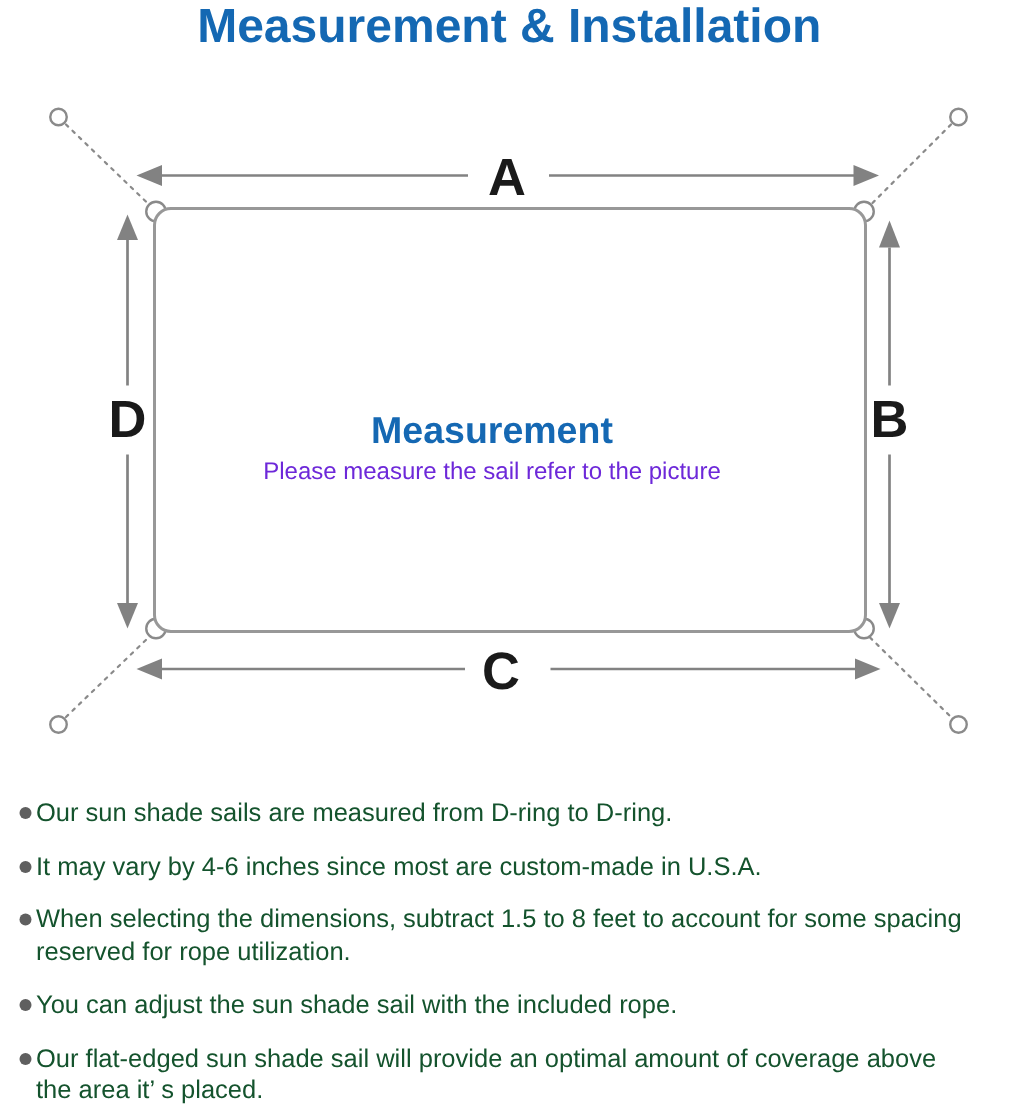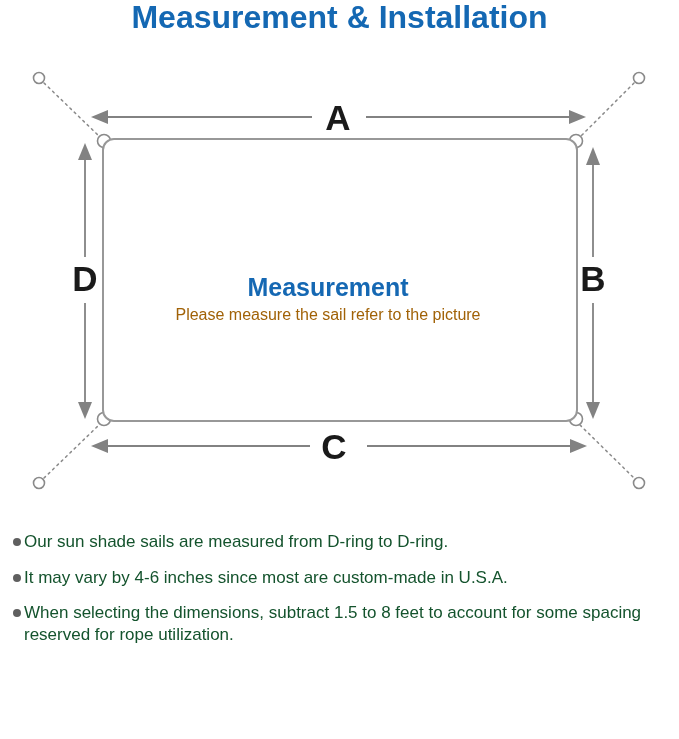--- a/index.html
+++ b/index.html
@@ -4,21 +4,21 @@
 <style>
   html,body{margin:0;padding:0;background:#fff;}
   .page{position:relative;width:679px;height:739px;background:#ffffff;overflow:hidden;
         font-family:"Liberation Sans",sans-serif;}
   .title{position:absolute;top:-2px;left:0;width:679px;margin:0;text-align:center;
          font-size:32px;line-height:38px;font-weight:700;color:#1468b3;letter-spacing:0px;}
   .diagram{position:absolute;top:0;left:0;width:679px;height:520px;}
   .diagram svg{position:absolute;top:0;left:0;}
   .center-text{position:absolute;left:91px;top:246px;width:474px;text-align:center;margin-top:26px;}
   .center-title{font-size:25px;line-height:30px;font-weight:700;color:#1568b3;}
-  .center-sub{font-size:16px;line-height:22px;margin-top:2px;color:#a16207;}
+  .center-sub{font-size:16px;line-height:22px;margin-top:2px;color:#6d28d9;}
   .dim-letter{font-family:"Liberation Sans",sans-serif;font-size:35px;font-weight:700;fill:#1a1a1a;}
   .arrow-line{stroke:#828282;stroke-width:1.8;}
   .arrow-head{fill:#828282;}
   .rope{stroke:#8a8a8a;stroke-width:1.5;stroke-dasharray:2 4;stroke-linecap:round;fill:none;}
   .anchor{fill:#ffffff;stroke:#8a8a8a;stroke-width:1.6;}
   .dring{fill:#ffffff;stroke:#8a8a8a;stroke-width:1.6;}
   .sail{fill:#ffffff;stroke:#989898;stroke-width:2;}
   .bullets{position:absolute;top:531px;left:0;width:679px;margin:0;padding:0;list-style:none;}
   .bullets li{position:relative;padding-left:24px;margin-bottom:14px;
               font-size:17px;line-height:21.5px;color:#14532d;}
@@ -99,15 +99,24 @@
     </li>
     <li>
       <span class="dot"></span>
       <span class="txt">It may vary by 4-6 inches since most are custom-made in U.S.A.</span>
     </li>
     <li>
       <span class="dot"></span>
       <span class="txt">When selecting the dimensions, subtract 1.5 to 8 feet to account for some spacing
 reserved for rope utilization.</span>
     </li>
+    <li>
+      <span class="dot"></span>
+      <span class="txt">You can adjust the sun shade sail with the included rope.</span>
+    </li>
+    <li>
+      <span class="dot"></span>
+      <span class="txt">Our flat-edged sun shade sail will provide an optimal amount of coverage above
+the area it’ s placed.</span>
+    </li>
   </ul>
 
 </div>
 
 </body></html>

